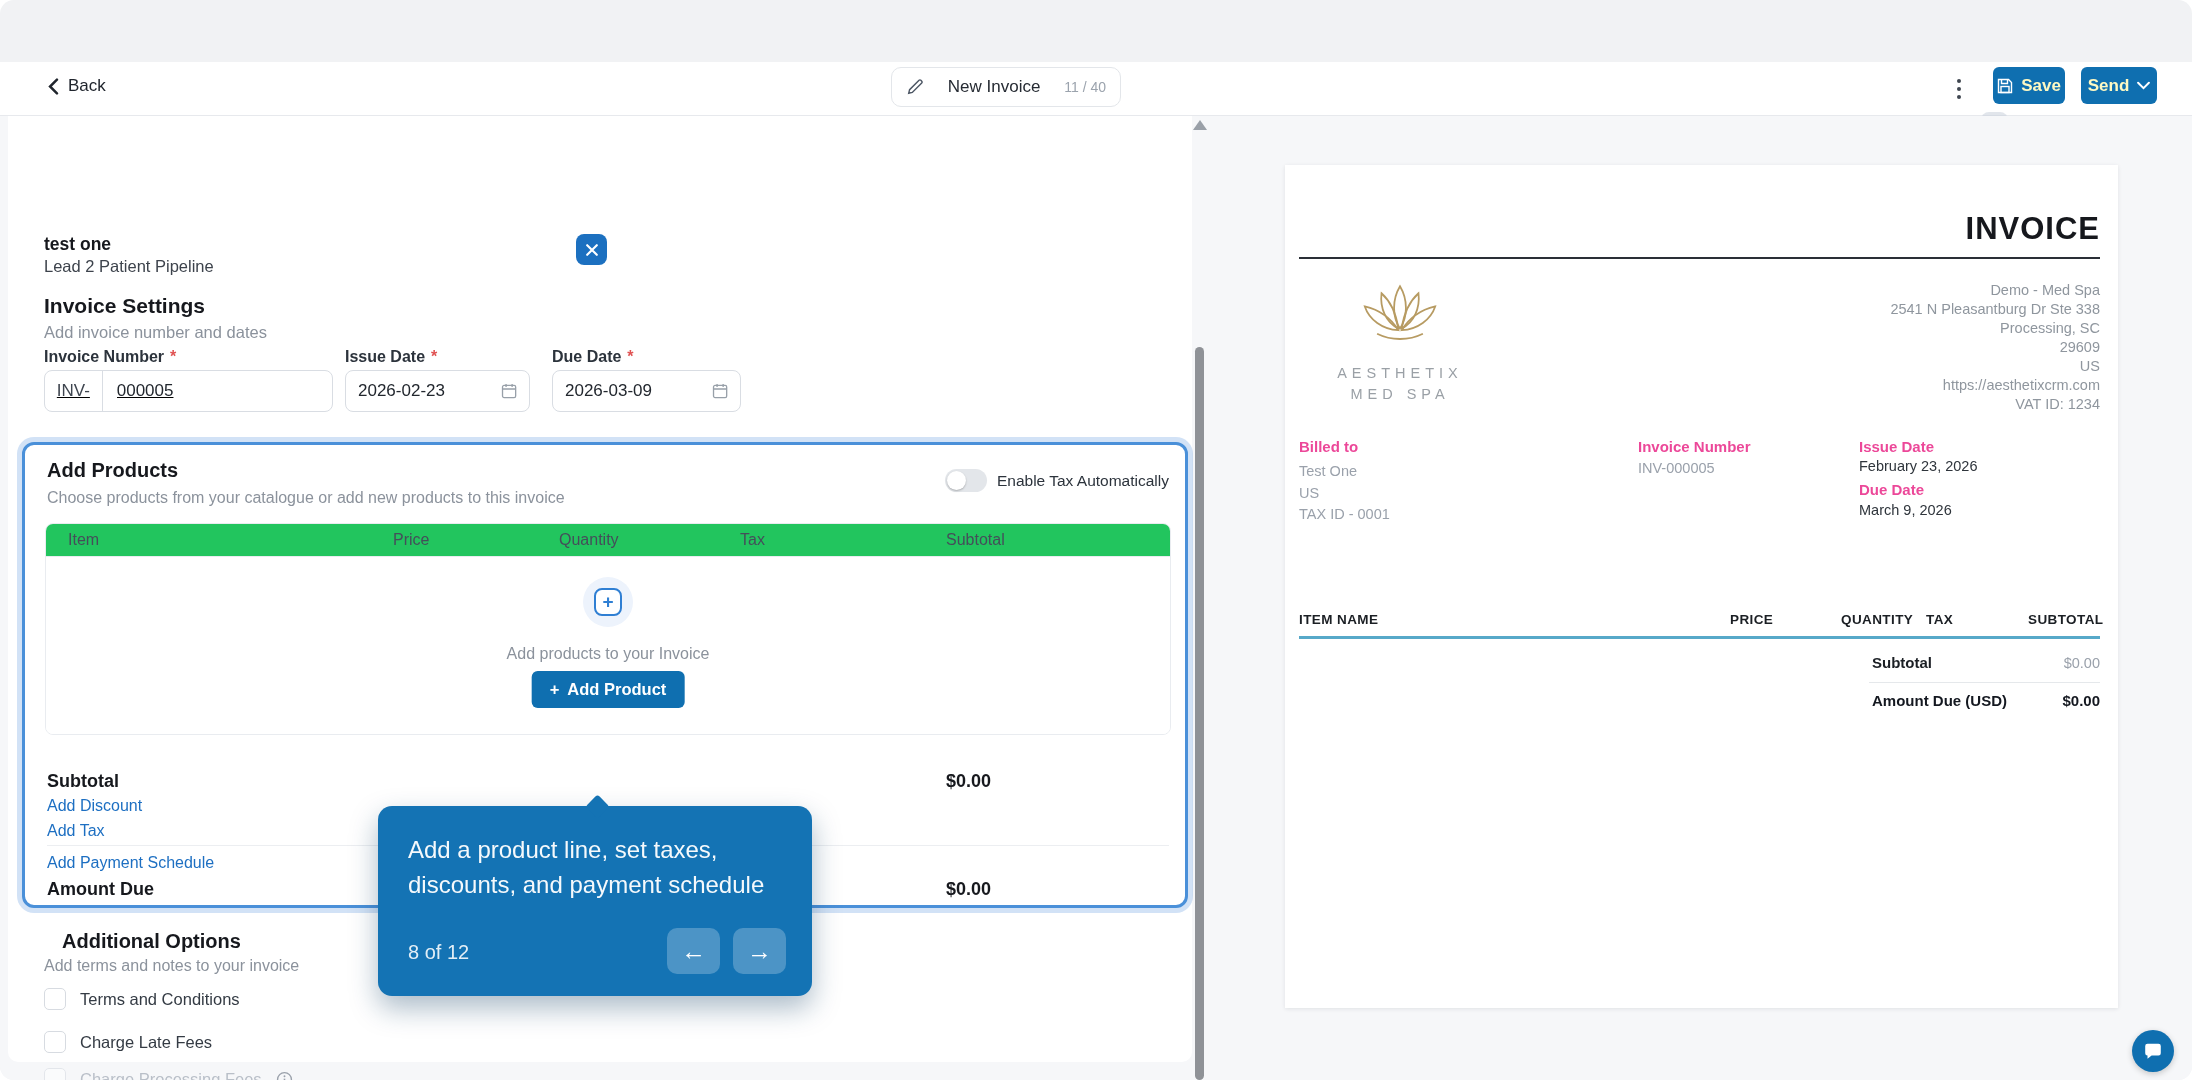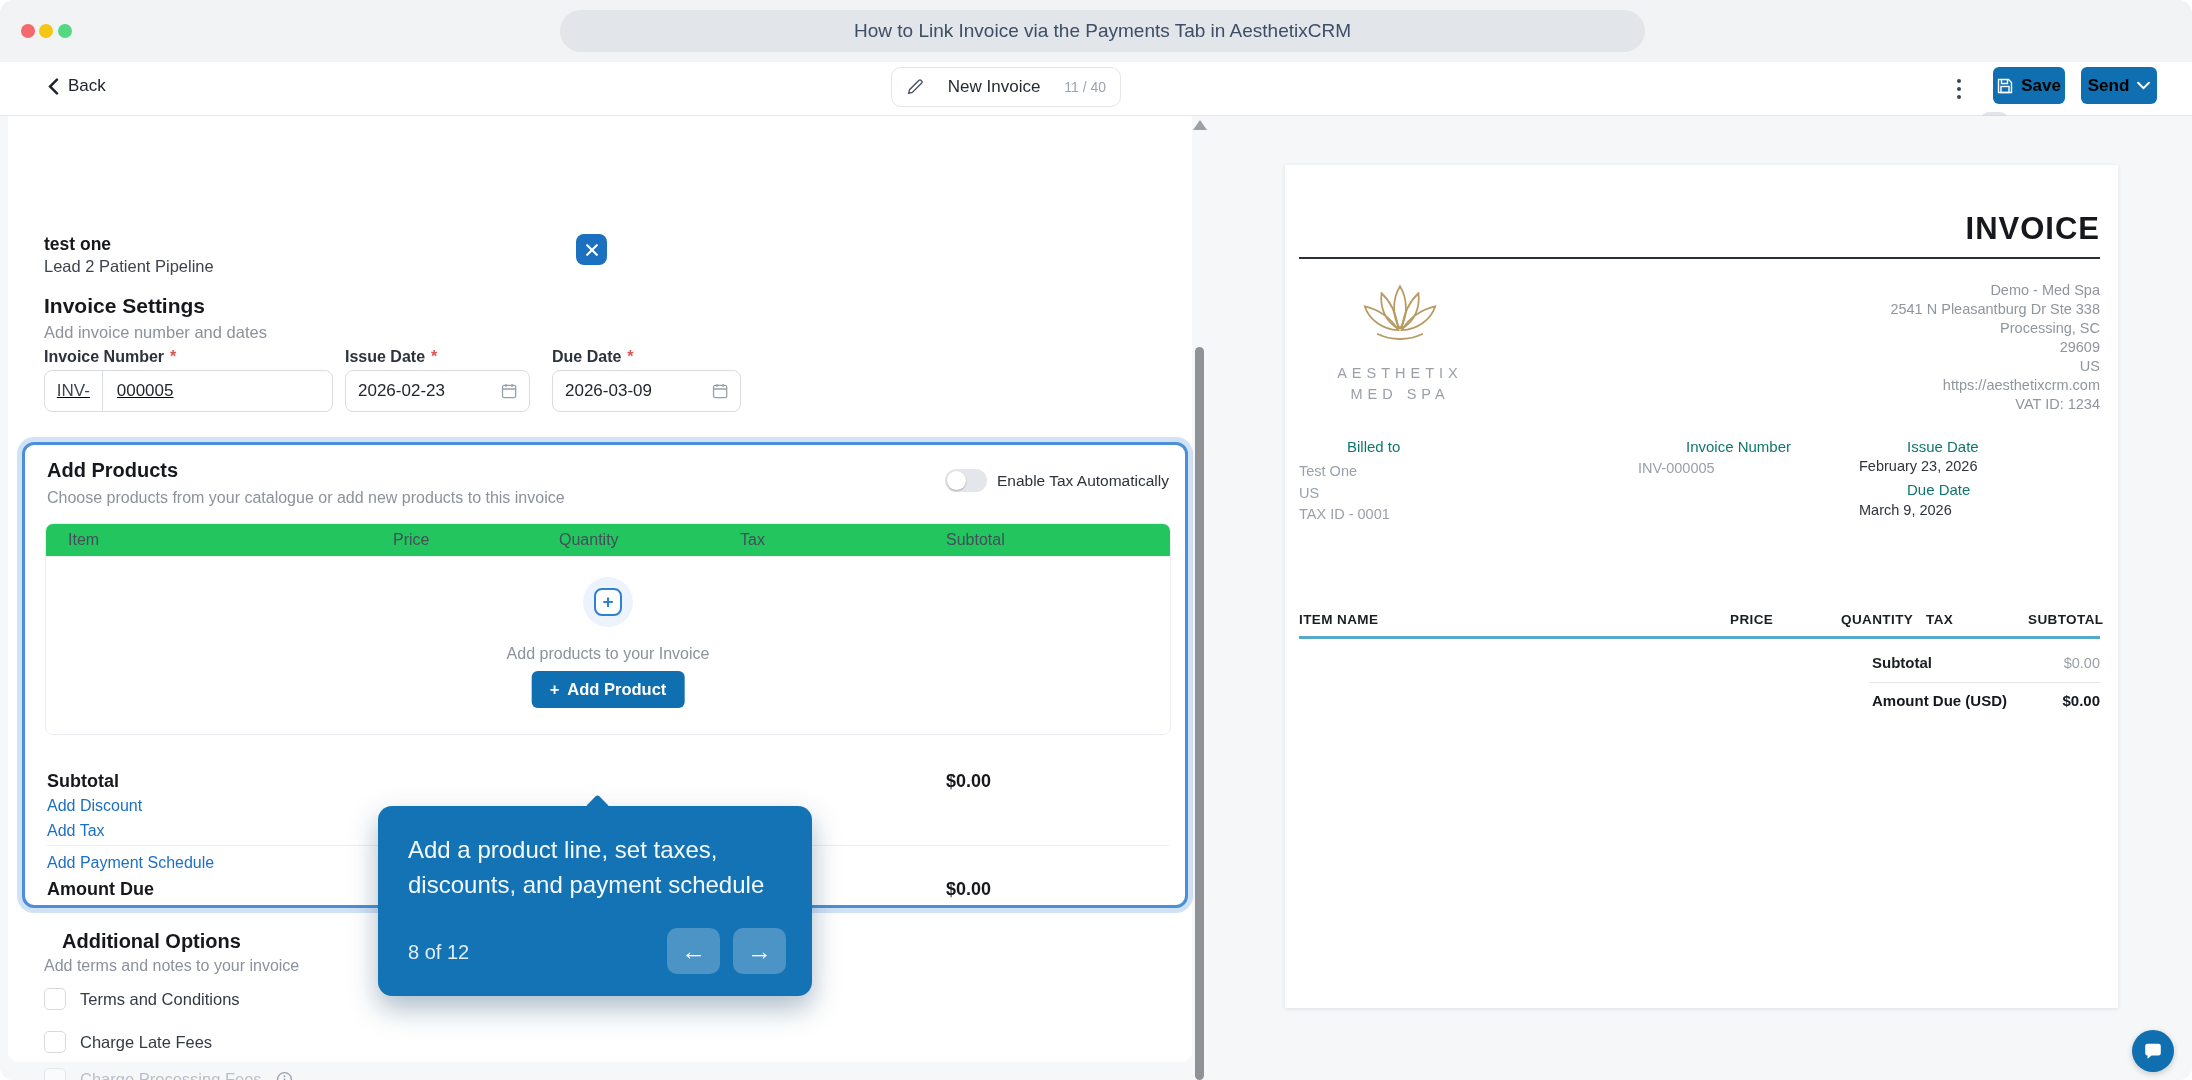--- a/index.html
+++ b/index.html
@@ -14,21 +14,21 @@
 
   
   .appheader { position:absolute; left:0; top:62px; width:100%; height:54px; background:#ffffff; border-bottom:1px solid #e7e9ed; }
   .back { position:absolute; left:48px; top:14px; display:flex; align-items:center; gap:9px; color:#20252d; font-size:17px; font-weight:500; cursor:pointer; }
   .docpill { position:absolute; left:891px; top:5px; width:230px; height:40px; border:1px solid #e3e6ea; border-radius:10px; background:#fff;
              display:flex; align-items:center; padding:0 14px; }
   .docpill .title { flex:1; text-align:center; font-size:17px; color:#262b33; font-weight:500; }
   .docpill .counter { font-size:14px; color:#9ba3ad; }
   .kebab { position:absolute; left:1944px; top:10px; width:30px; height:34px; display:flex; flex-direction:column; align-items:center; justify-content:center; gap:4px; cursor:pointer; }
   .kebab i { width:4px; height:4px; border-radius:50%; background:#3f4650; }
-  .btn-primary { position:absolute; top:5px; height:37px; background:#0f6fb0; border-radius:6px; color:#000000; font-size:17px; font-weight:600;
+  .btn-primary { position:absolute; top:5px; height:37px; background:#0f6fb0; border-radius:6px; color:#fef9c3; font-size:17px; font-weight:600;
                  display:flex; align-items:center; justify-content:center; gap:8px; cursor:pointer; }
   .cursor-ghost { position:absolute; left:1981px; top:50px; width:27px; height:27px; border-radius:8px; background:rgba(205,211,221,0.6); display:flex; align-items:center; justify-content:center; }
 
   
   .main-bg { position:absolute; left:0; top:116px; width:100%; height:964px; background:#f6f7f9; }
   .form-panel { position:absolute; left:8px; top:116px; width:1184px; height:946px; background:#fff; border-radius:0 0 10px 10px; }
 
   .lead-name { position:absolute; left:36px; top:118px; font-size:17.5px; font-weight:700; color:#16181d; }
   .lead-pipeline { position:absolute; left:36px; top:141px; font-size:16.5px; color:#3d434c; }
   .x-btn { position:absolute; left:568px; top:118px; width:31px; height:31px; background:#1c70c0; border-radius:8px; display:flex; align-items:center; justify-content:center; cursor:pointer; }
@@ -74,21 +74,21 @@
   .scroll-thumb { position:absolute; left:1195px; top:347px; width:9px; height:733px; background:#8f9297; border-radius:5px; cursor:grab; }
 
   
   .card { position:absolute; left:1285px; top:165px; width:833px; height:843px; background:#fff; box-shadow:0 1px 4px rgba(25,35,50,.10); }
   .inv-title { position:absolute; right:18px; top:46px; font-size:31px; font-weight:700; letter-spacing:1px; color:#16181d; }
   .inv-rule { position:absolute; left:14px; top:92px; width:801px; height:2px; background:#2a2f36; }
   .logo-block { position:absolute; left:30px; top:112px; width:170px; text-align:center; }
   .logo-text1 { margin-top:8px; font-size:14.5px; letter-spacing:5px; color:#9aa0a6; }
   .logo-text2 { margin-top:5px; font-size:14.5px; letter-spacing:5px; color:#9aa0a6; }
   .addr { position:absolute; right:18px; top:116px; text-align:right; font-size:14.5px; color:#8f969e; line-height:19px; }
-  .meta-label { position:absolute; font-size:15px; font-weight:400; color:#0f766e;margin-left:48px; }
+  .meta-label { position:absolute; font-size:15px; font-weight:700; color:#ec4899; }
   .meta-gray { position:absolute; font-size:14.5px; color:#9aa1ab; line-height:21.5px; }
   .meta-dark { position:absolute; font-size:14.5px; color:#2f353c; }
   .pv-th { position:absolute; top:447px; font-size:13.5px; font-weight:700; letter-spacing:.4px; color:#1b1f24; }
   .pv-rule { position:absolute; left:14px; top:471px; width:801px; height:2.5px; background:#57a9c9; }
   .pv-sub-label { position:absolute; left:587px; top:489px; font-size:15px; font-weight:600; color:#1b1f24; }
   .pv-sub-val { position:absolute; right:18px; top:490px; font-size:14.5px; color:#9aa1ab; }
   .pv-div { position:absolute; left:584px; top:517px; width:231px; height:1px; background:#e5e8eb; }
   .pv-due-label { position:absolute; left:587px; top:527px; font-size:15px; font-weight:700; color:#141820; }
   .pv-due-val { position:absolute; right:18px; top:527px; font-size:15px; font-weight:700; color:#141820; }
 
@@ -102,28 +102,20 @@
              display:flex; align-items:center; justify-content:center; color:#fff; font-size:25px; cursor:pointer; }
 
   .chat-fab { position:absolute; left:2132px; top:1030px; width:42px; height:42px; border-radius:50%; background:#0f6fb0;
               display:flex; align-items:center; justify-content:center; cursor:pointer; box-shadow:0 2px 6px rgba(0,0,0,.2); }
 </style>
 </head>
 <body>
 
 <div class="window">
 
-  <div class="titlebar">
-    <span class="light" style="left:21px;background:#f4696b;"></span>
-    <span class="light" style="left:39px;background:#f5c518;"></span>
-    <span class="light" style="left:58px;background:#52d981;"></span>
-    <div class="titlebar-pill">
-      <span>How to Link Invoice via the Payments Tab in AesthetixCRM</span>
-    </div>
-  </div>
 
   <div class="appheader">
     <div class="back">
       <svg width="11" height="17" viewBox="0 0 8 12">
           <path d="M6.5 1L1.5 6l5 5" stroke="#20252d" stroke-width="1.8" fill="none" stroke-linecap="round"></path>
         </svg>
       <span>Back</span>
     </div>
     <div class="docpill">
       <svg width="18" height="18" viewBox="0 0 20 20">

